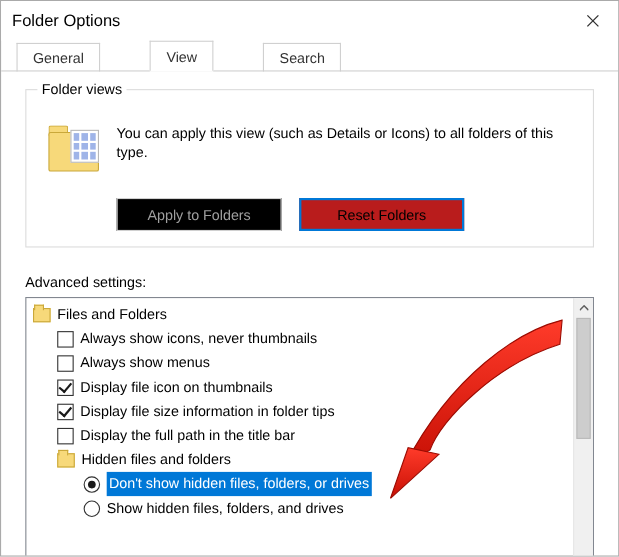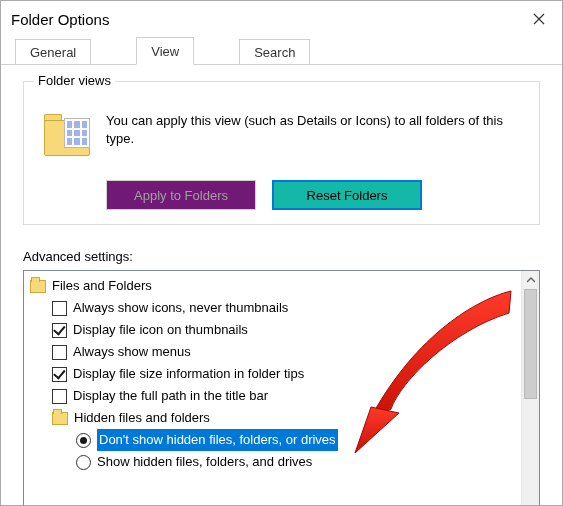--- a/index.html
+++ b/index.html
@@ -103,22 +103,22 @@
   .fv-icon .sheet div { background:#9fb4e8; }
   .fv-text { flex:1; font-size:13px; line-height:1.35; }
   .fv-buttons { display:flex; gap:16px; margin-top:12px; margin-left:68px; }
   .btn {
     width: 150px; height: 30px;
     display:flex; align-items:center; justify-content:center;
     font-size:13px;
     border:1px solid #adadad;
     background:#e1e1e1;
   }
-  .btn.disabled { color:#a0a0a0; background:#701a75; border-color:#d0d0d0; }
-  .btn.primary { background:#14b8a6; border:2px solid #0078d7; }
+  .btn.disabled { color:#a0a0a0; background:#000000; border-color:#d0d0d0; }
+  .btn.primary { background:#b91c1c; border:2px solid #0078d7; }
   .adv-label { margin-top: 24px; font-size:13px; }
   .tree-box {
     border:1px solid #828790;
     margin-top:6px;
     height:273px;
     display:flex;
     position:relative;
   }
   .tree-scroll {
     flex:1;
@@ -235,26 +235,26 @@
         <li>
           <span class="mini-folder"></span>
           <span>Files and Folders</span>
         </li>
 
         <li class="indent1">
           <span class="chk"></span>
           <span>Always show icons, never thumbnails</span>
         </li>
         <li class="indent1">
+          <span class="chk"></span>
+          <span>Always show menus</span>
+        </li>
+        <li class="indent1">
           <span class="chk checked"></span>
           <span>Display file icon on thumbnails</span>
-        </li>
-        <li class="indent1">
-          <span class="chk"></span>
-          <span>Always show menus</span>
         </li>
         <li class="indent1">
           <span class="chk checked"></span>
           <span>Display file size information in folder tips</span>
         </li>
         <li class="indent1">
           <span class="chk"></span>
           <span>Display the full path in the title bar</span>
         </li>
 

